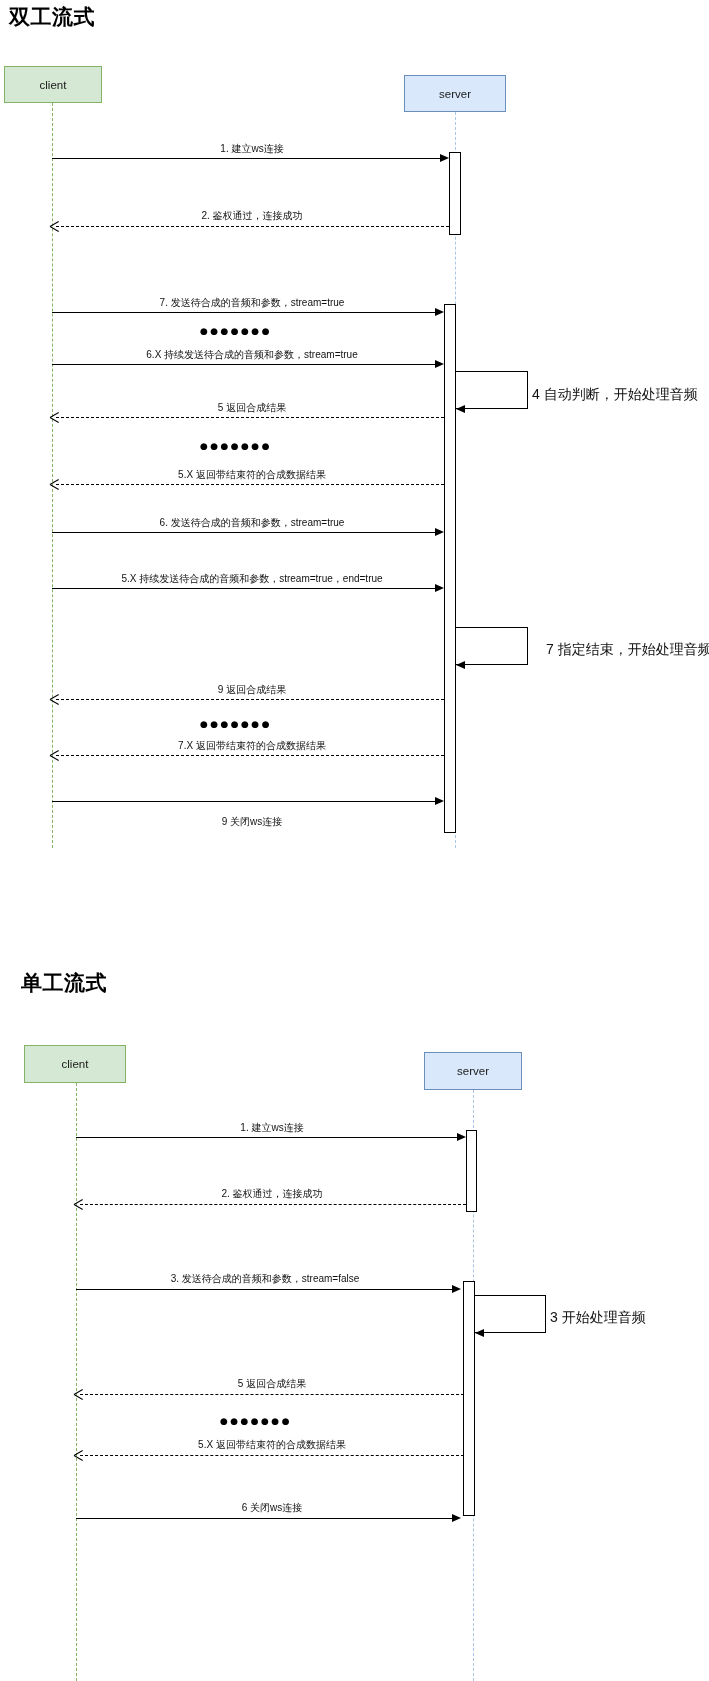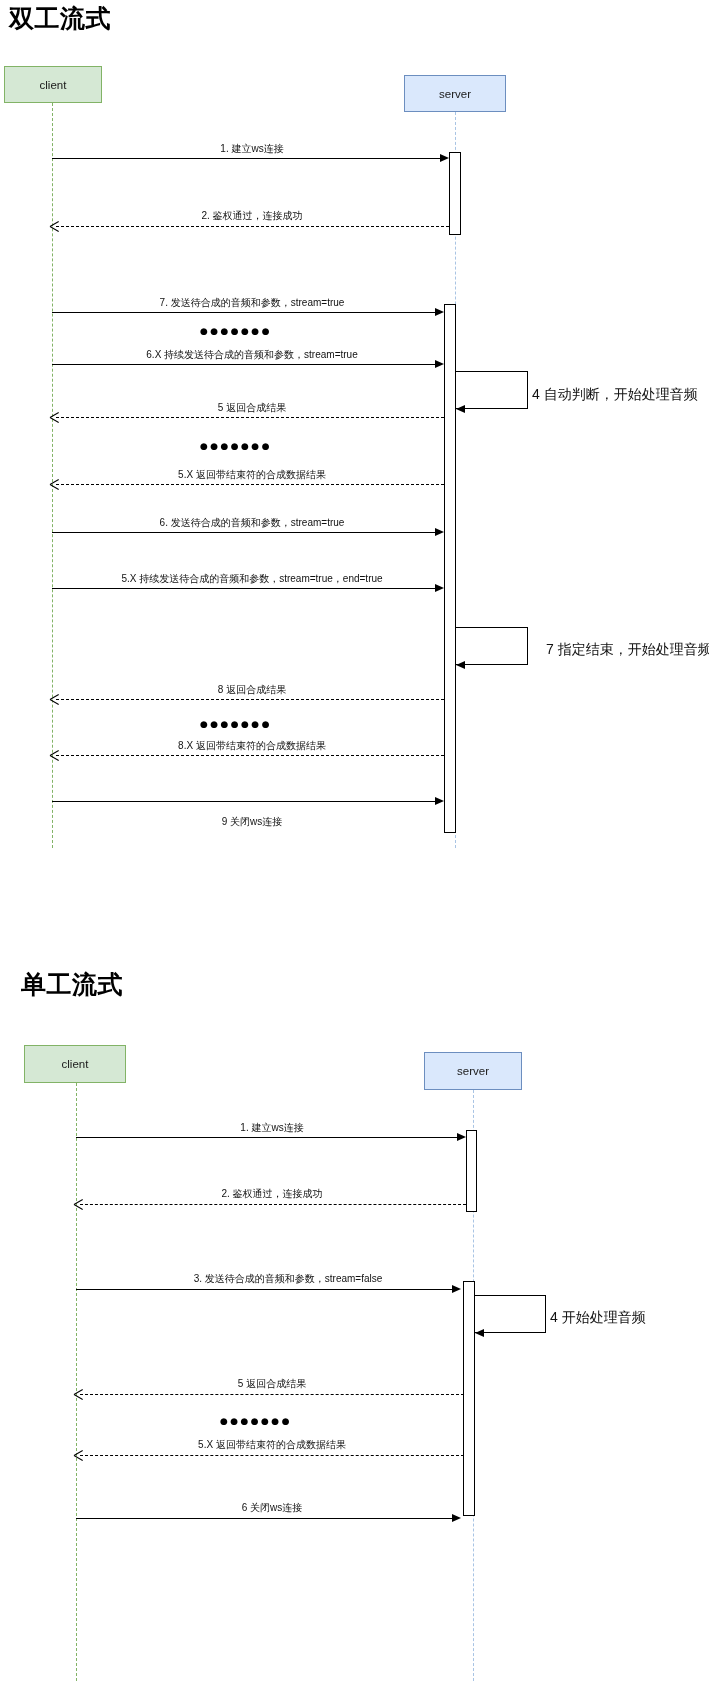--- a/index.html
+++ b/index.html
@@ -15,21 +15,21 @@
     color: #000000;
     overflow: hidden;
   }
   .page {
     position: relative;
     width: 709px;
     height: 1681px;
   }
   .section-title {
     position: absolute;
-    font-size: 25px;
+    font-size: 21px;
     font-weight: 700;
     color: #000;
     letter-spacing: 0.5px;
     line-height: 1;
     white-space: nowrap;
   }
   #title-duplex { left: 9px; top: 6px; }
   #title-simplex { left: 21px; top: 972px; }
 
   .diagram {
@@ -211,27 +211,27 @@
     <div class="arrow-right" style="left:435px; top:527.5px;"></div>
 
     <div class="msg-label center" style="left:252px; top:573px;">5.X 持续发送待合成的音频和参数，stream=true，end=true</div>
     <div class="msg-line" style="left:52px; top:588px; width:385px;"></div>
     <div class="arrow-right" style="left:435px; top:583.5px;"></div>
 
     <div class="selfloop" style="left:456px; top:627px; width:72px; height:38px;"></div>
     <div class="arrow-left" style="left:456px; top:660.5px;"></div>
     <div class="note-label" style="left:546px; top:641px;">7 指定结束，开始处理音频</div>
 
-    <div class="msg-label center" style="left:252px; top:684px;">8 返回合成结果</div>
+    <div class="msg-label center" style="left:252px; top:684px;">9 返回合成结果</div>
     <div class="msg-line dashed" style="left:56px; top:699px; width:388px;"></div>
     <div class="arrow-open-left" style="left:50px; top:694.5px;"></div>
 
     <div class="dots" style="left:236px; top:719px;">●●●●●●●</div>
 
-    <div class="msg-label center" style="left:252px; top:740px;">8.X 返回带结束符的合成数据结果</div>
+    <div class="msg-label center" style="left:252px; top:740px;">7.X 返回带结束符的合成数据结果</div>
     <div class="msg-line dashed" style="left:56px; top:755px; width:388px;"></div>
     <div class="arrow-open-left" style="left:50px; top:750.5px;"></div>
 
     <div class="msg-label center" style="left:252px; top:816px;">9 关闭ws连接</div>
     <div class="msg-line" style="left:52px; top:801px; width:385px;"></div>
     <div class="arrow-right" style="left:435px; top:796.5px;"></div>
   </div>
 
   <div class="section-title" id="title-simplex">单工流式</div>
 
@@ -251,27 +251,27 @@
     <div class="activation" style="left:463px; top:331px; width:12px; height:235px;"></div>
 
     <div class="msg-label center" style="left:272px; top:172px;">1. 建立ws连接</div>
     <div class="msg-line" style="left:76px; top:187px; width:383px;"></div>
     <div class="arrow-right" style="left:457px; top:182.5px;"></div>
 
     <div class="msg-label center" style="left:272px; top:238px;">2. 鉴权通过，连接成功</div>
     <div class="msg-line dashed" style="left:80px; top:254px; width:386px;"></div>
     <div class="arrow-open-left" style="left:74px; top:249.5px;"></div>
 
-    <div class="msg-label center" style="left:288px; top:323px;">3. 发送待合成的音频和参数，stream=false</div>
+    <div class="msg-label center" style="left:265px; top:323px;">3. 发送待合成的音频和参数，stream=false</div>
     <div class="msg-line" style="left:76px; top:339px; width:377px;"></div>
     <div class="arrow-right" style="left:452px; top:334.5px;"></div>
 
     <div class="selfloop" style="left:475px; top:345px; width:71px; height:38px;"></div>
     <div class="arrow-left" style="left:475px; top:378.5px;"></div>
-    <div class="note-label" style="left:550px; top:359px;">4 开始处理音频</div>
+    <div class="note-label" style="left:550px; top:359px;">3 开始处理音频</div>
 
     <div class="msg-label center" style="left:272px; top:428px;">5 返回合成结果</div>
     <div class="msg-line dashed" style="left:80px; top:444px; width:384px;"></div>
     <div class="arrow-open-left" style="left:74px; top:439.5px;"></div>
 
     <div class="dots" style="left:256px; top:466px;">●●●●●●●</div>
 
     <div class="msg-label center" style="left:272px; top:489px;">5.X 返回带结束符的合成数据结果</div>
     <div class="msg-line dashed" style="left:80px; top:505px; width:384px;"></div>
     <div class="arrow-open-left" style="left:74px; top:500.5px;"></div>

